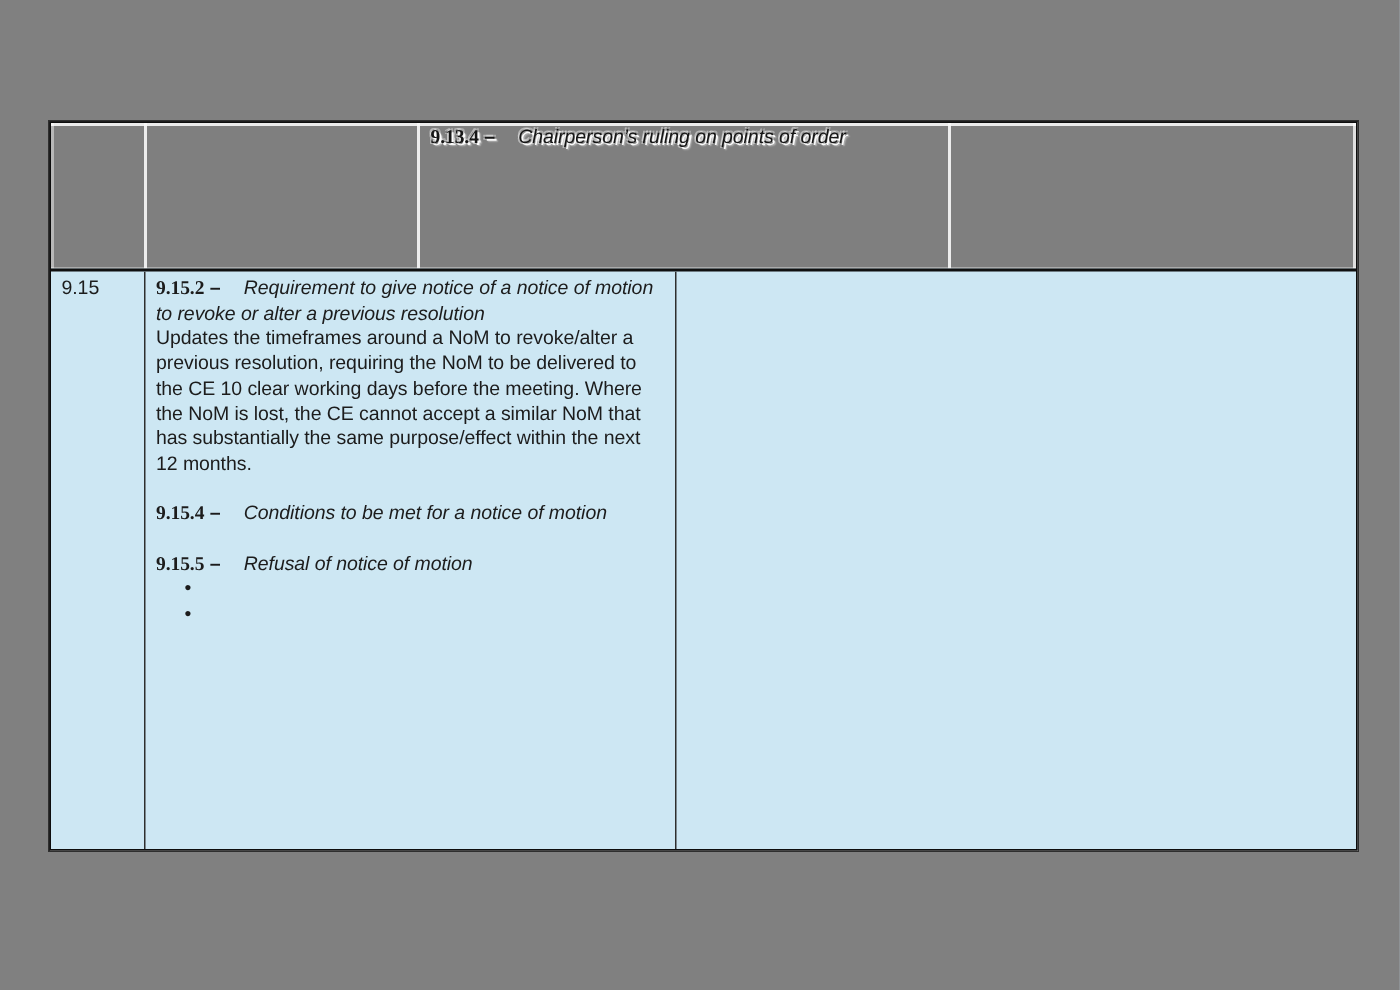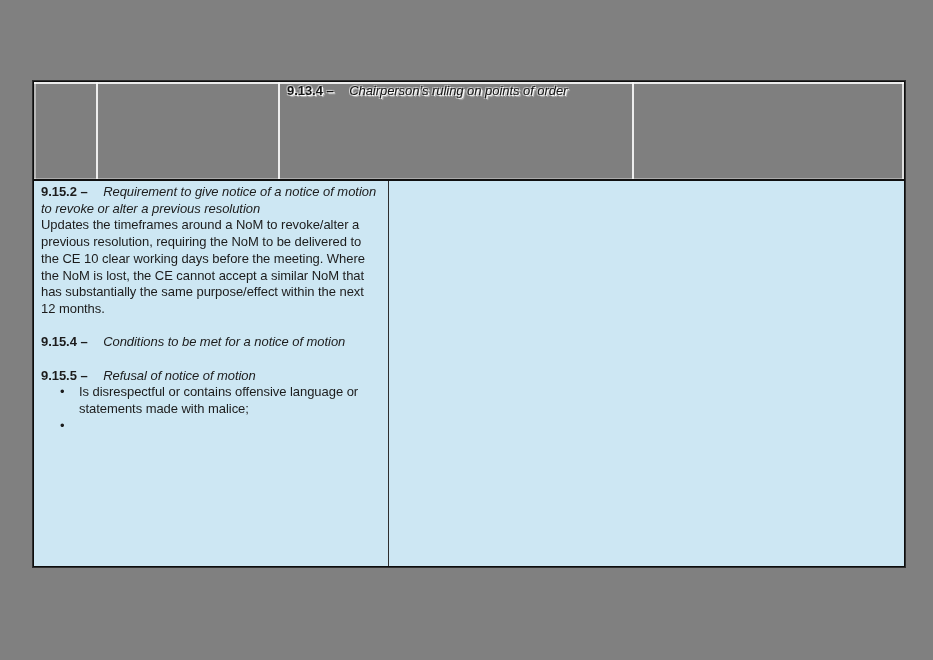--- a/index.html
+++ b/index.html
@@ -59,21 +59,21 @@
   .row-blue .cell + .cell { border-left: 1px solid #2e2e2e; }
 
   .txt {
     font-size: 13px;
     line-height: 16.7px;
     color: #1c1c1c;
     letter-spacing: -0.05px;
   }
   .para { margin: 0 0 16.7px 0; }
   .para:last-child { margin-bottom: 0; }
-  .num { font-weight: bold; }
+  .num { font-weight: bold; font-family: Liberation Serif, serif; }
   .sep { font-weight: bold; }
   .ttl { font-style: italic; padding-left: 12px; }
 
   .row-gray .txt { padding-top: 0; line-height: 16.3px; }
   .ghost {
     color: #161616;
     text-shadow: 1.4px 1.4px 0 rgba(255,255,255,0.95),
                  -1px -1px 0 rgba(255,255,255,0.45),
                  1px -1px 0 rgba(255,255,255,0.35),
                  -1px 1px 0 rgba(255,255,255,0.45),
@@ -96,36 +96,38 @@
       <div class="cell c2"></div>
       <div class="cell c3 gray-detail">
         <div class="txt ghost para">
           <span class="num">9.13.4</span><span class="sep"> – </span><span class="ttl">Chairperson’s ruling on points of order</span><br>
         </div>
       </div>
       <div class="cell c4"></div>
     </div>
 
     <div class="row row-blue">
+      <div class="cell c1 txt">
+        <span>9.15</span>
+      </div>
       <div class="cell c3 txt">
 
         <div class="para">
           <span class="num">9.15.2</span><span class="sep"> – </span><span class="ttl">Requirement to give notice of a notice of motion to revoke or alter a previous resolution</span><br>
           <span class="bodytxt">Updates the timeframes around a NoM to revoke/alter a previous resolution, requiring the NoM to be delivered to the CE 10 clear working days before the meeting. Where the NoM is lost, the CE cannot accept a similar NoM that has substantially the same purpose/effect within the next 12 months.</span>
         </div>
 
         <div class="para">
           <span class="num">9.15.4</span><span class="sep"> – </span><span class="ttl">Conditions to be met for a notice of motion</span><br>
         </div>
 
         <div class="para">
           <span class="num">9.15.5</span><span class="sep"> – </span><span class="ttl">Refusal of notice of motion</span><br>
           <div class="bullet">
             <span class="dot">•</span>
-            <span class="btxt">Is disrespectful or contains offensive language or statements made with malice;</span>
           </div>
           <div class="bullet">
             <span class="dot">•</span>
           </div>
         </div>
 
       </div>
       <div class="cell c4"></div>
     </div>
 

